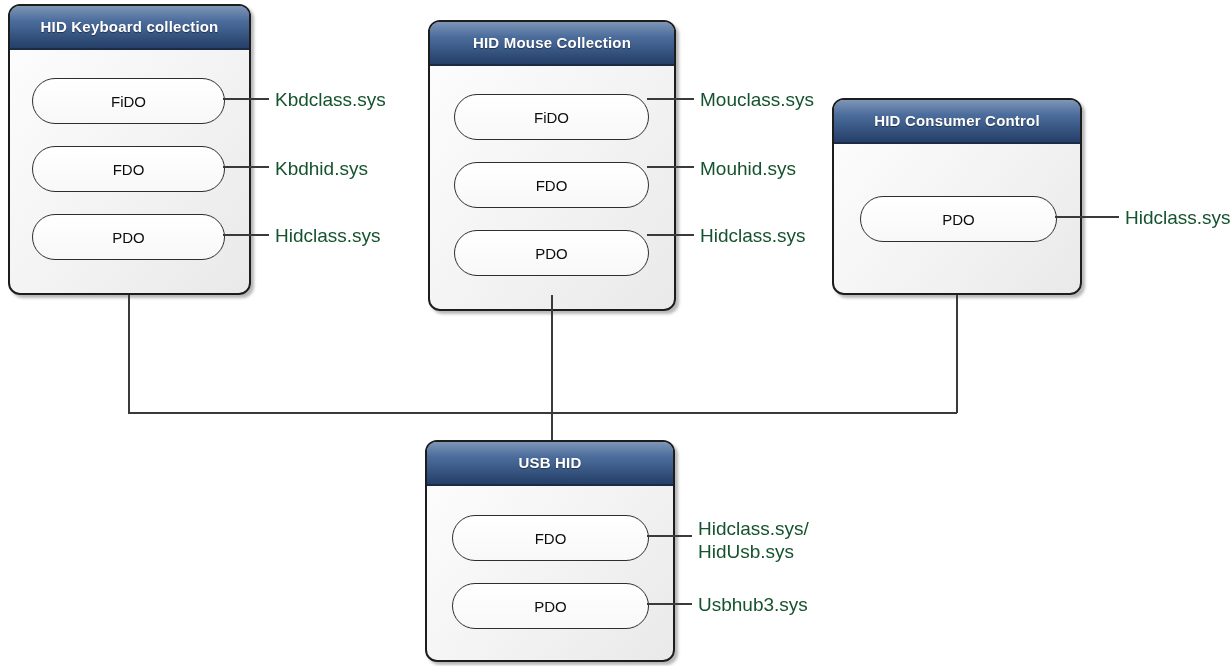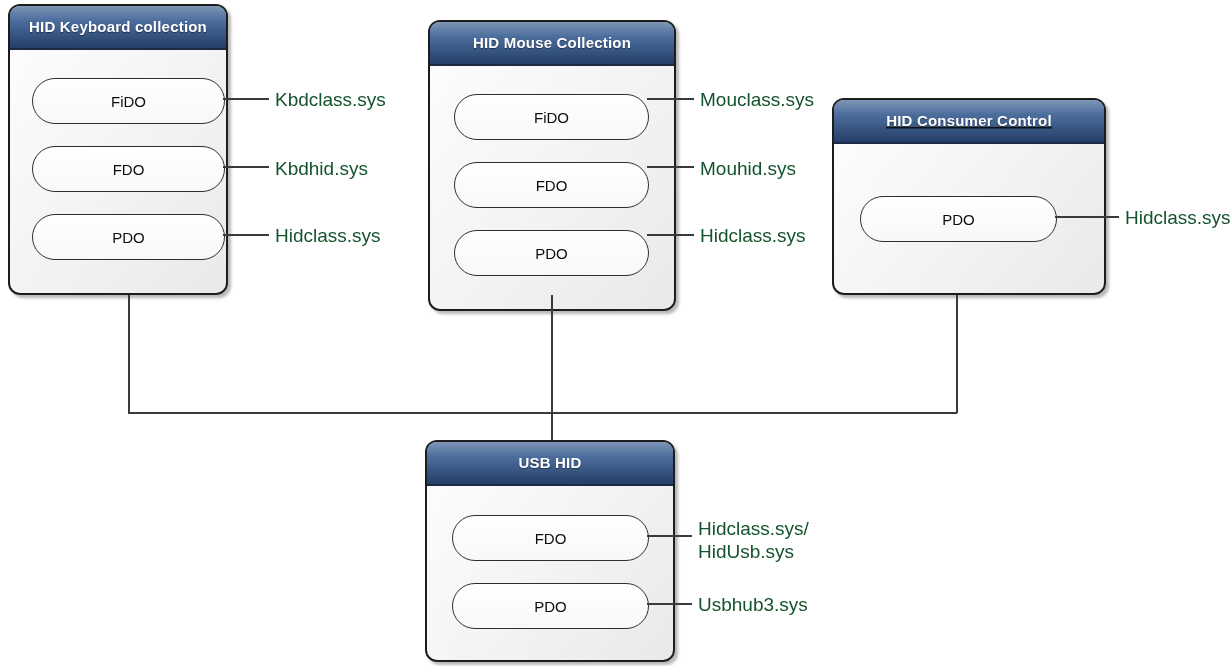--- a/index.html
+++ b/index.html
@@ -30,23 +30,23 @@
     border-bottom: 2px solid #1b2a45;
     background: linear-gradient(to bottom, #7e95b6 0%, #4c6d9c 35%, #243f68 100%);
     color: #ffffff;
     font-size: 15px;
     font-weight: bold;
     text-align: center;
     line-height: 42px;
     letter-spacing: 0.2px;
     text-shadow: 0 1px 1px rgba(0,0,0,0.45);
   }
-  .node-kb  { left: 8px;   top: 4px;   width: 220px; height: 291px; }
+  .node-kb  { left: 8px;   top: 4px;   width: 243px; height: 291px; }
   .node-ms  { left: 428px; top: 4px;   width: 248px; height: 291px; margin-top: 16px; }
-  .node-cc  { left: 832px; top: 98px;  width: 274px; height: 197px; text-decoration: underline; }
+  .node-cc  { left: 832px; top: 98px;  width: 250px; height: 197px; }
   .node-usb { left: 425px; top: 440px; width: 250px; height: 222px; }
 
   
   .pill {
     position: absolute;
     height: 46px;
     border: 1.5px solid #2e2e2e;
     border-radius: 23px;
     background: linear-gradient(#ffffff, #f8f8f8);
     display: flex;

